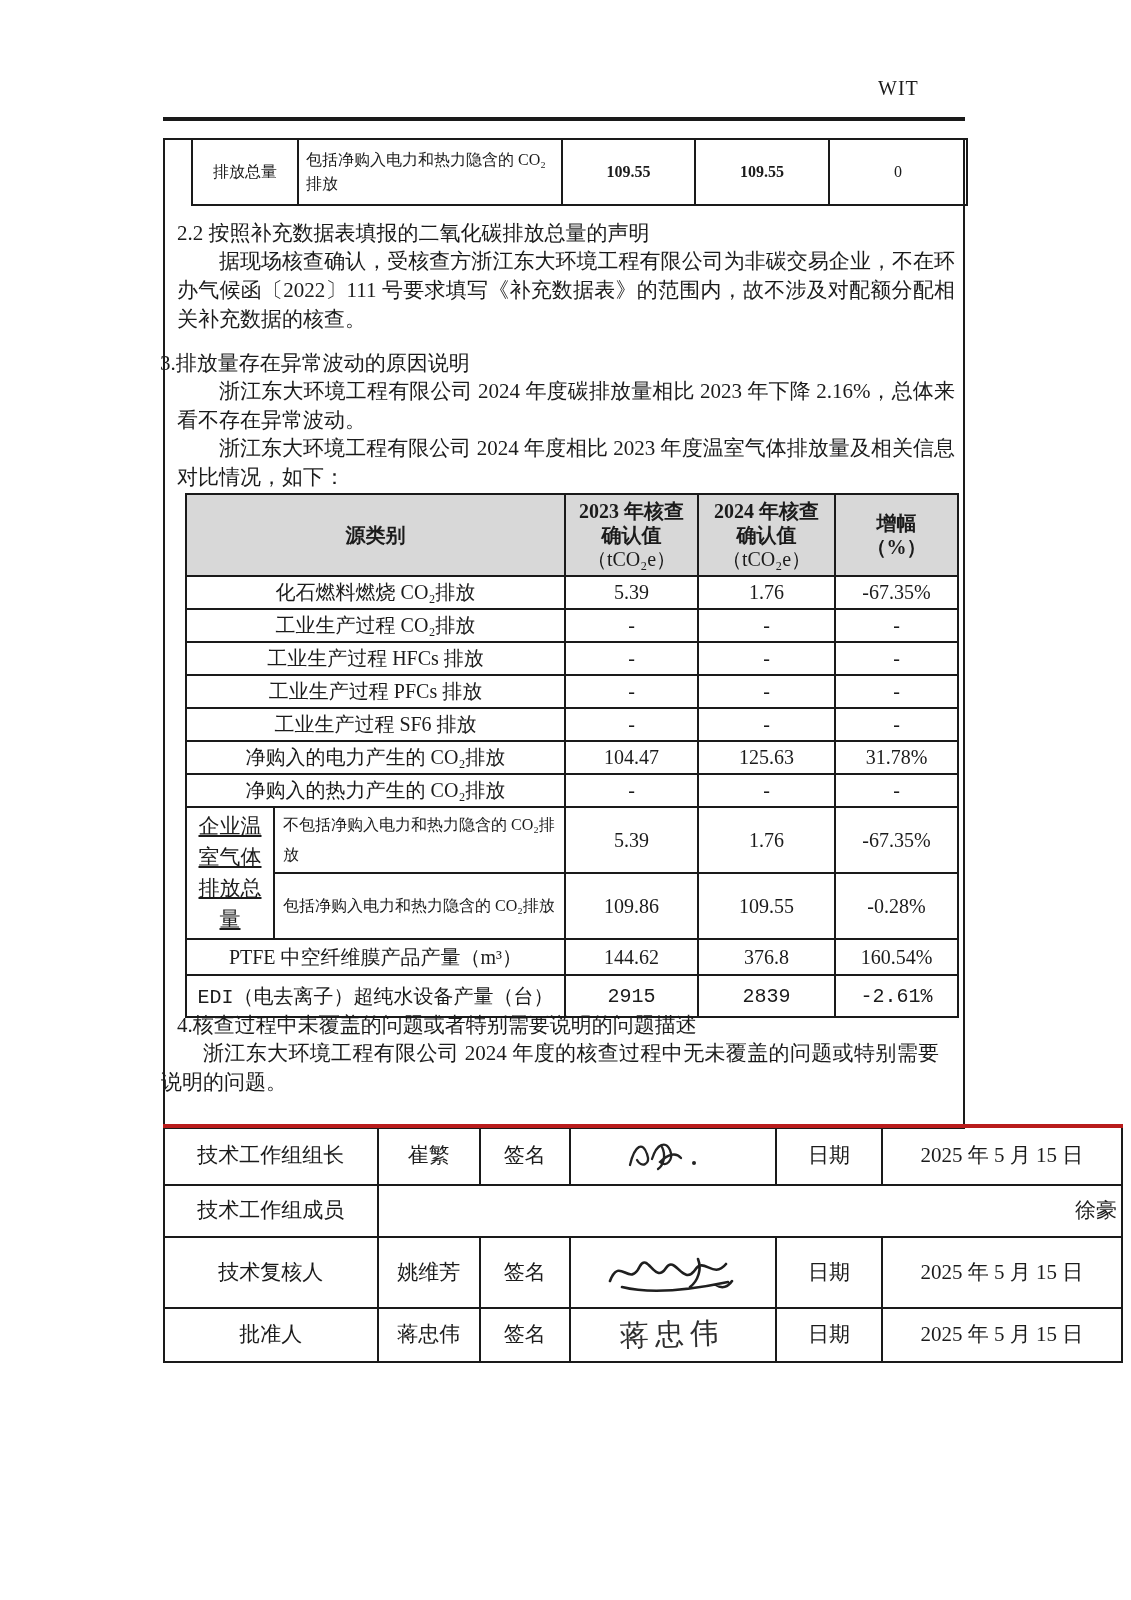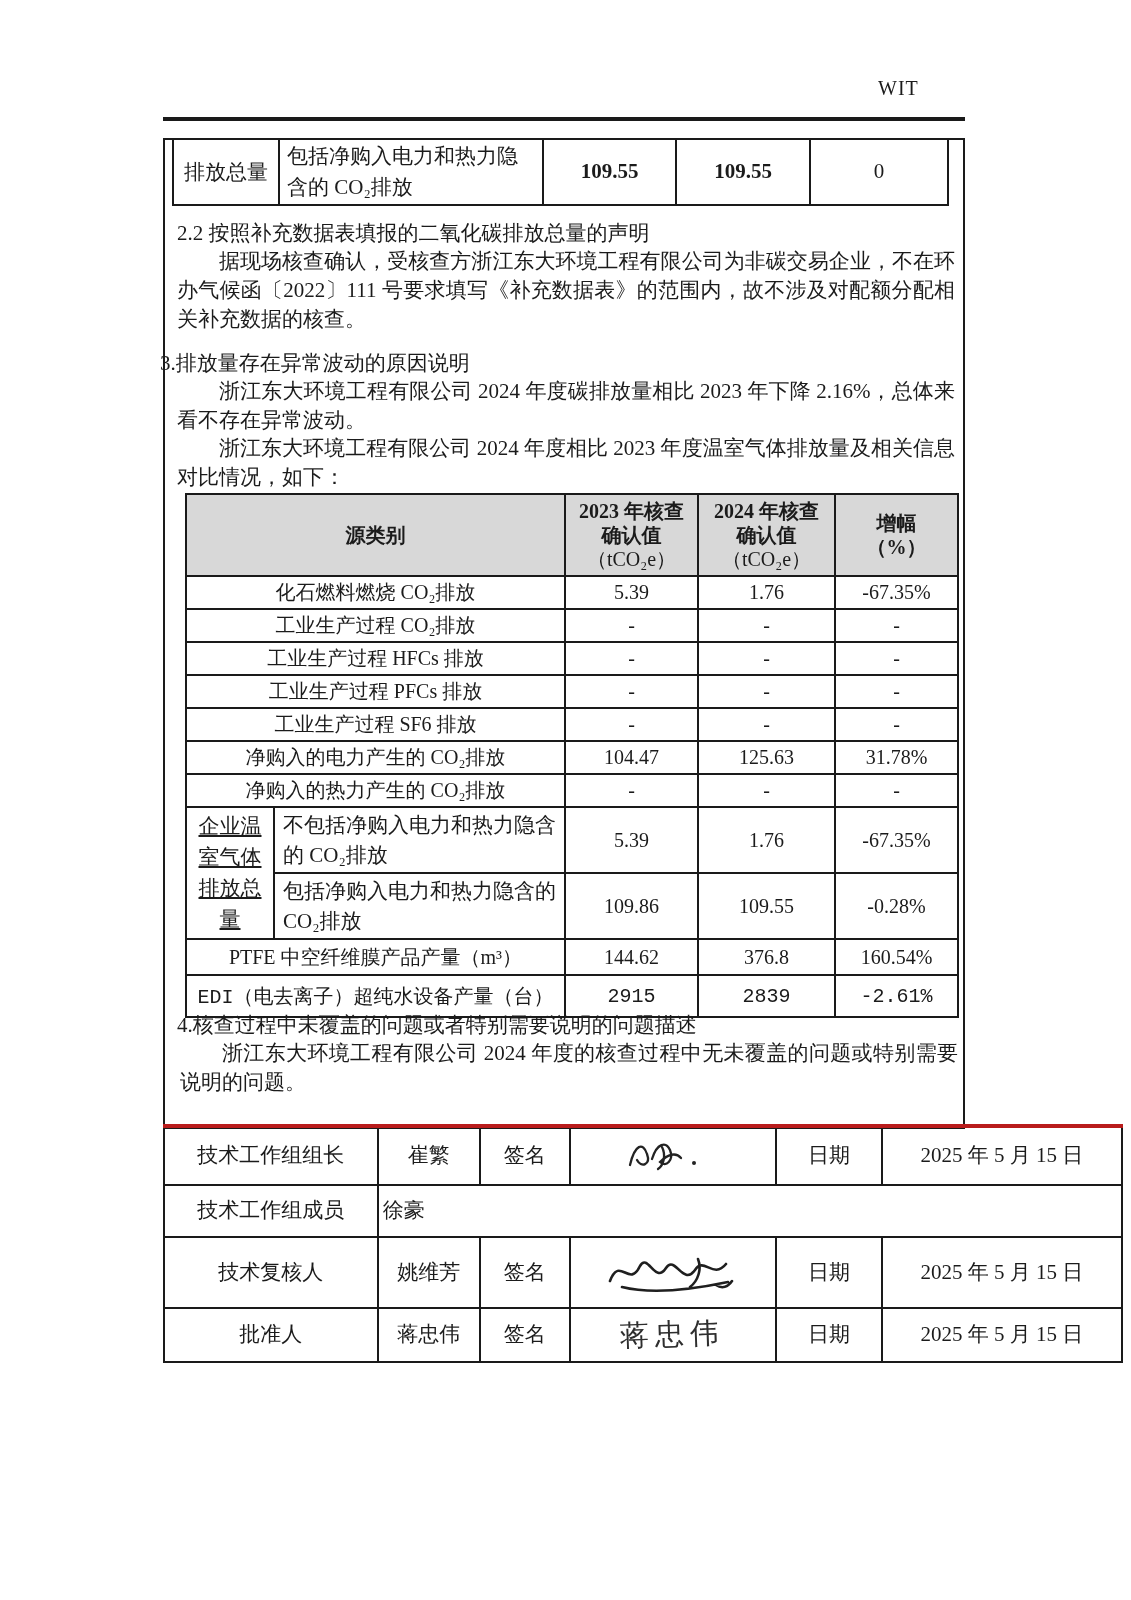--- a/index.html
+++ b/index.html
@@ -15,45 +15,45 @@
   .head-rule{left:163px;top:117px;width:802px;height:4px;background:#1a1a1a;}
   
   .frame{left:163px;top:138px;width:802px;height:991px;border:2px solid #1a1a1a;box-sizing:border-box;}
   
   table{border-collapse:collapse;table-layout:fixed;}
   td,th{border:2px solid #1a1a1a;padding:0 4px;text-align:center;vertical-align:middle;
         font-weight:normal;overflow:hidden;}
   .pre{white-space:pre-line;}
   .bold{font-weight:bold;}
   
-  .table1{left:172px;top:138px;width:775px;font-size:21px;}
+  .table1{left:191px;top:138px;width:775px;font-size:16px;}
   .table1 td{height:64px;line-height:1.5;}
   .table1 .cat{line-height:1.55;}
   .table1 .desc{text-align:left;padding-left:7px;padding-right:6px;}
   
   .htext{font-size:21px;line-height:28px;width:778px;}
   .ptext{font-size:21px;line-height:29px;width:778px;text-align:justify;text-indent:2em;}
   
   .ctable{left:185px;top:493px;width:772px;font-size:20px;}
   .ctable .hd{background:#d8d8d8;height:80px;line-height:24px;}
   .ctable .hd .unit{font-weight:normal;}
   .ctable tr.r td{height:31px;line-height:1.05;}
   .ctable tr.rt td{height:64px;}
   .ctable tr.ro1 td{height:34px;}
   .ctable tr.ro2 td{height:40px;font-family:Liberation Mono, monospace;}
-  .ctable .sublabel{text-align:left;padding-left:8px;padding-right:6px;line-height:30px;font-size:21px;}
+  .ctable .sublabel{text-align:left;padding-left:8px;padding-right:6px;line-height:30px;font-size:16px;}
   .ctable .grouplabel{padding:0 10px;line-height:31px;font-size:21px;text-decoration:underline;}
   
   .sigtable{left:163px;top:1124px;width:960px;font-size:21px;border-top:4px solid #b91c1c;}
   .sigtable td{line-height:1.3;}
   .sigtable tr.s1 td{height:56px;}
   .sigtable tr.s2 td{height:50px;}
   .sigtable tr.s3 td{height:69px;}
   .sigtable tr.s4 td{height:52px;}
-  .sigtable .member-name{text-align:left;}
+  .sigtable .member-name{text-align:right;}
   .sig-svg{display:block;margin:0 auto;}
   .sig-hand{font-size:29px;color:#2e2e2e;letter-spacing:6px;transform:rotate(-2deg);display:inline-block;
             font-family:"DejaVu Serif","Liberation Serif",serif;}
 </style>
 </head>
 <body>
 
 <div class="page">
 
   <div class="abs brand">WIT</div>
@@ -175,21 +175,21 @@
     <tr class="ro2">
       <td colspan="2">EDI（电去离子）超纯水设备产量（台）</td>
       <td>2915</td>
       <td>2839</td>
       <td>-2.61%</td>
     </tr>
   </tbody>
     </table>
 
   <div class="abs htext" style="left:177px;top:1011px;">4.核查过程中未覆盖的问题或者特别需要说明的问题描述</div>
-  <div class="abs ptext" style="left:180px;top:1039px;">浙江东大环境工程有限公司 2024 年度的核查过程中无未覆盖的问题或特别需要说明的问题。</div>
+  <div class="abs ptext" style="left:161px;top:1039px;">浙江东大环境工程有限公司 2024 年度的核查过程中无未覆盖的问题或特别需要说明的问题。</div>
 
   <table class="abs sigtable">
     <colgroup>
         <col style="width:178px">
         <col style="width:85px">
         <col style="width:75px">
         <col style="width:172px">
         <col style="width:88px">
         <col style="width:200px">
       </colgroup>

